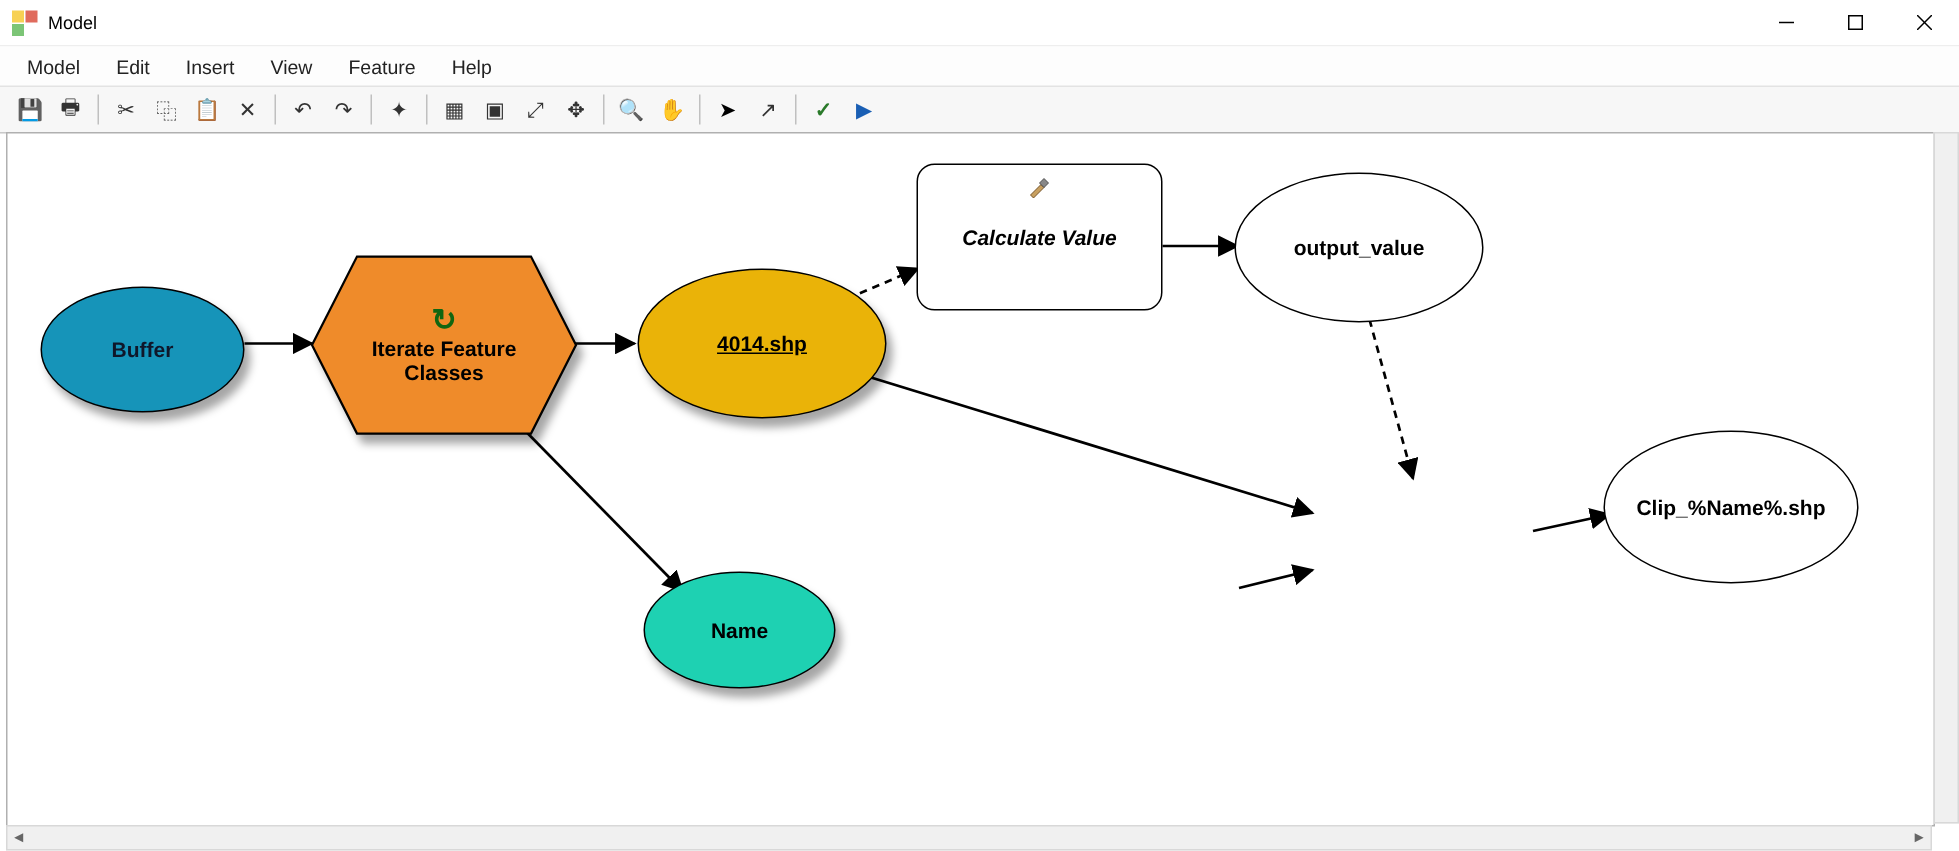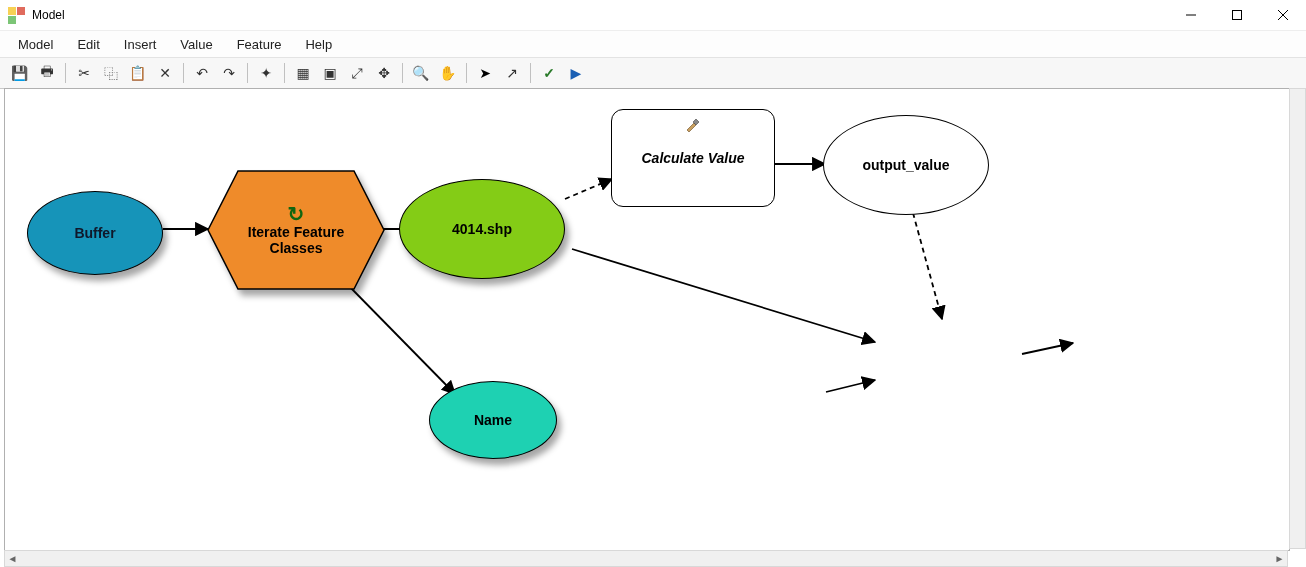--- a/index.html
+++ b/index.html
@@ -179,21 +179,21 @@
         <line x1="0" y1="0" x2="10" y2="10" stroke="#000" stroke-width="1"></line>
         <line x1="10" y1="0" x2="0" y2="10" stroke="#000" stroke-width="1"></line>
       </svg>
   </div>
 </div>
 
 <div class="menubar">
   <div class="menu-item">Model</div>
   <div class="menu-item">Edit</div>
   <div class="menu-item">Insert</div>
-  <div class="menu-item">Value</div>
+  <div class="menu-item">View</div>
   <div class="menu-item">Feature</div>
   <div class="menu-item">Help</div>
 </div>
 
 <div class="toolbar" id="toolbar">
     <div class="tbtn">💾</div>
     <div class="tbtn">🖶</div>
     <div class="tsep"></div>
     <div class="tbtn">✂</div>
     <div class="tbtn">⿻</div>
@@ -256,21 +256,21 @@
     <div class="hex shadow" style="left:203px; top:82px;">
       <svg width="176" height="118" viewBox="0 0 176 118">
         <polygon points="30,0 146,0 176,59 146,118 30,118 0,59" fill="#ef8b2a" stroke="#000" stroke-width="1.5"></polygon>
       </svg>
       <div class="hex-text">
         <span class="loop-icon">↻</span>
         <span style="padding:0 12px;">Iterate Feature Classes</span>
       </div>
     </div>
 
-    <div class="element ellipse shadow" style="left:394px; top:90px; width:166px; height:100px; background:#84cc16;">
+    <div class="element ellipse shadow" style="left:420px; top:90px; width:166px; height:100px; background:#eab308;text-decoration:underline;">
       <span>4014.shp</span>
     </div>
 
     <div class="element round-rect" style="left:606px; top:20px; width:164px; height:98px;font-style:italic;">
       <svg class="hammer" viewBox="0 0 16 16">
         <path d="M2 14 L9 7 L11 9 L4 16 Z" fill="#c8a060" stroke="#6b4a20" stroke-width="0.6"></path>
         <path d="M8 6 L11 3 L14 6 L11 9 Z" fill="#888" stroke="#444" stroke-width="0.6"></path>
       </svg>
       <span>Calculate Value</span>
     </div>
@@ -278,20 +278,23 @@
     <div class="element ellipse shadow" style="left:424px; top:292px; width:128px; height:78px; background:#1ed1b2;">
       <span>Name</span>
     </div>
 
     <div class="element ellipse" style="left:818px; top:26px; width:166px; height:100px; background:#fff;">
       <span>output_value</span>
     </div>
 
 
 
+    <div class="element ellipse" style="left:1064px; top:198px; width:170px; height:102px; background:#fff;">
+      <span>Clip_%Name%.shp</span>
+    </div>
 
   </div>
   <div class="vscroll"></div>
   <div class="hscroll">
     <div class="sarrow">◄</div>
     <div class="sarrow">►</div>
   </div>
 </div>
 
 </body></html>

